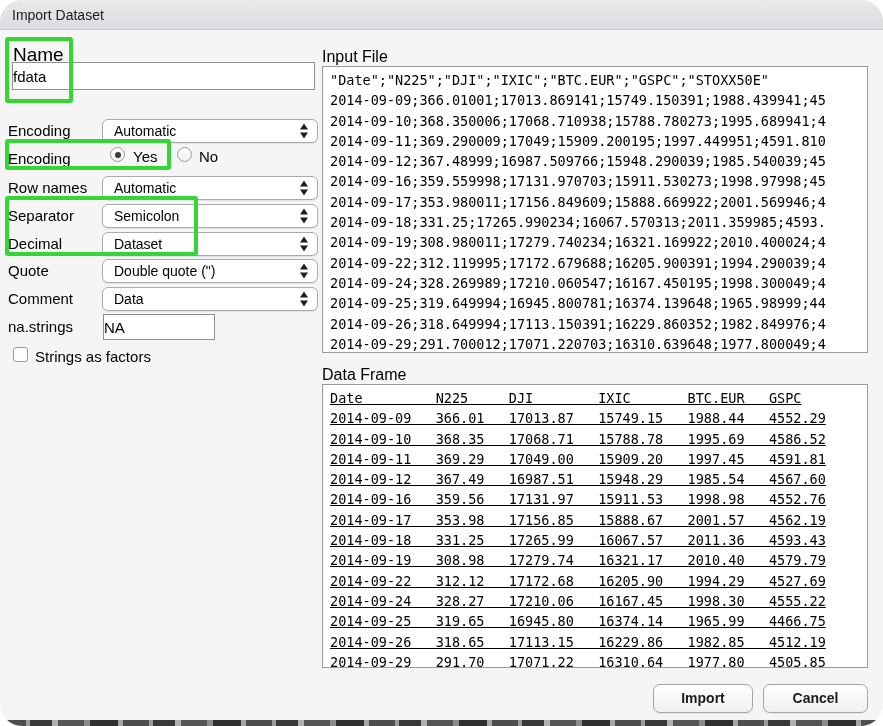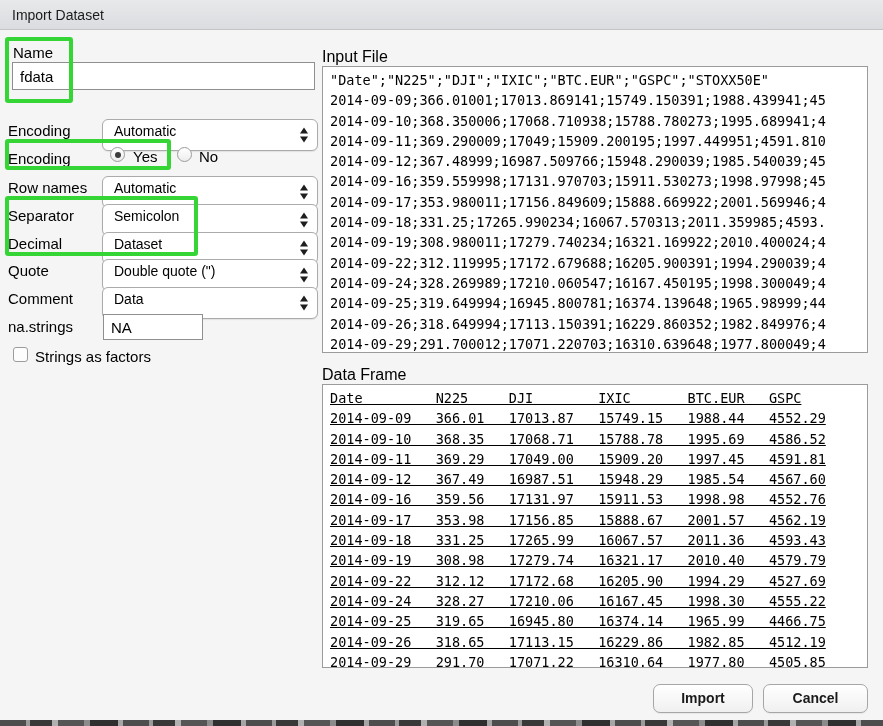--- a/index.html
+++ b/index.html
@@ -1,35 +1,35 @@
 <!DOCTYPE html>
 <html><head>
 <meta charset="utf-8">
 <style>
   html,body{margin:0;padding:0;background:#ffffff;}
   .dialog{
     position:relative;width:883px;height:726px;overflow:hidden;
-    background:#f4f5f4;font-family:"Liberation Sans",sans-serif;color:#000;
+    background:#f4f5f4;font-family:"Liberation Sans",sans-serif;color:#000;border-radius:22px;
   }
   .titlebar{
     position:absolute;left:0;top:0;width:883px;height:30px;
     background:linear-gradient(#e7e9eb,#dadcdf);
     border-bottom:1px solid #c3c4c6;box-sizing:border-box;
   }
   .titlebar .title{position:absolute;left:12px;top:7px;font-size:14px;color:#1b1b1b;}
   .flabel{position:absolute;left:8px;font-size:15px;color:#000;white-space:nowrap;}
-  .name-label{position:absolute;left:13px;top:44px;font-size:15px;}
+  .name-label{position:absolute;left:13px;top:44px;font-size:19px;}
   .textinput{
     position:absolute;background:#fff;border:1px solid #8f8f8f;box-sizing:border-box;
-    font-family:"Liberation Sans",sans-serif;font-size:15px;color:#000;padding:0 0 0 7px;outline:none;
+    font-family:"Liberation Sans",sans-serif;font-size:15px;color:#000;padding:0 0 0 0;outline:none;
   }
   #name-input{left:12px;top:62px;width:303px;height:28px;}
-  #nastrings-input{left:103px;top:314px;width:100px;height:26px;}
+  #nastrings-input{left:103px;top:314px;width:112px;height:26px;}
   .combo{
-    position:absolute;left:102px;width:216px;height:32px;background:#fff;
+    position:absolute;left:102px;width:216px;height:24px;background:#fff;
     border:1px solid #ababab;border-radius:6px;box-sizing:border-box;
     box-shadow:0 1px 1px rgba(0,0,0,.08);
   }
   .combo-val{position:absolute;left:11px;top:3px;font-size:14px;white-space:nowrap;}
   .spinner{position:absolute;right:8px;top:50%;width:9px;height:15px;transform:translateY(-50%);}
   .spinner .up,.spinner .dn{position:absolute;left:0;width:0;height:0;border-left:4.5px solid transparent;border-right:4.5px solid transparent;}
   .spinner .up{top:0;border-bottom:6px solid #1e1e1e;}
   .spinner .dn{bottom:0;border-top:6px solid #1e1e1e;}
   .radio{
     position:absolute;width:15px;height:15px;border:1px solid #9c9c9c;border-radius:50%;

